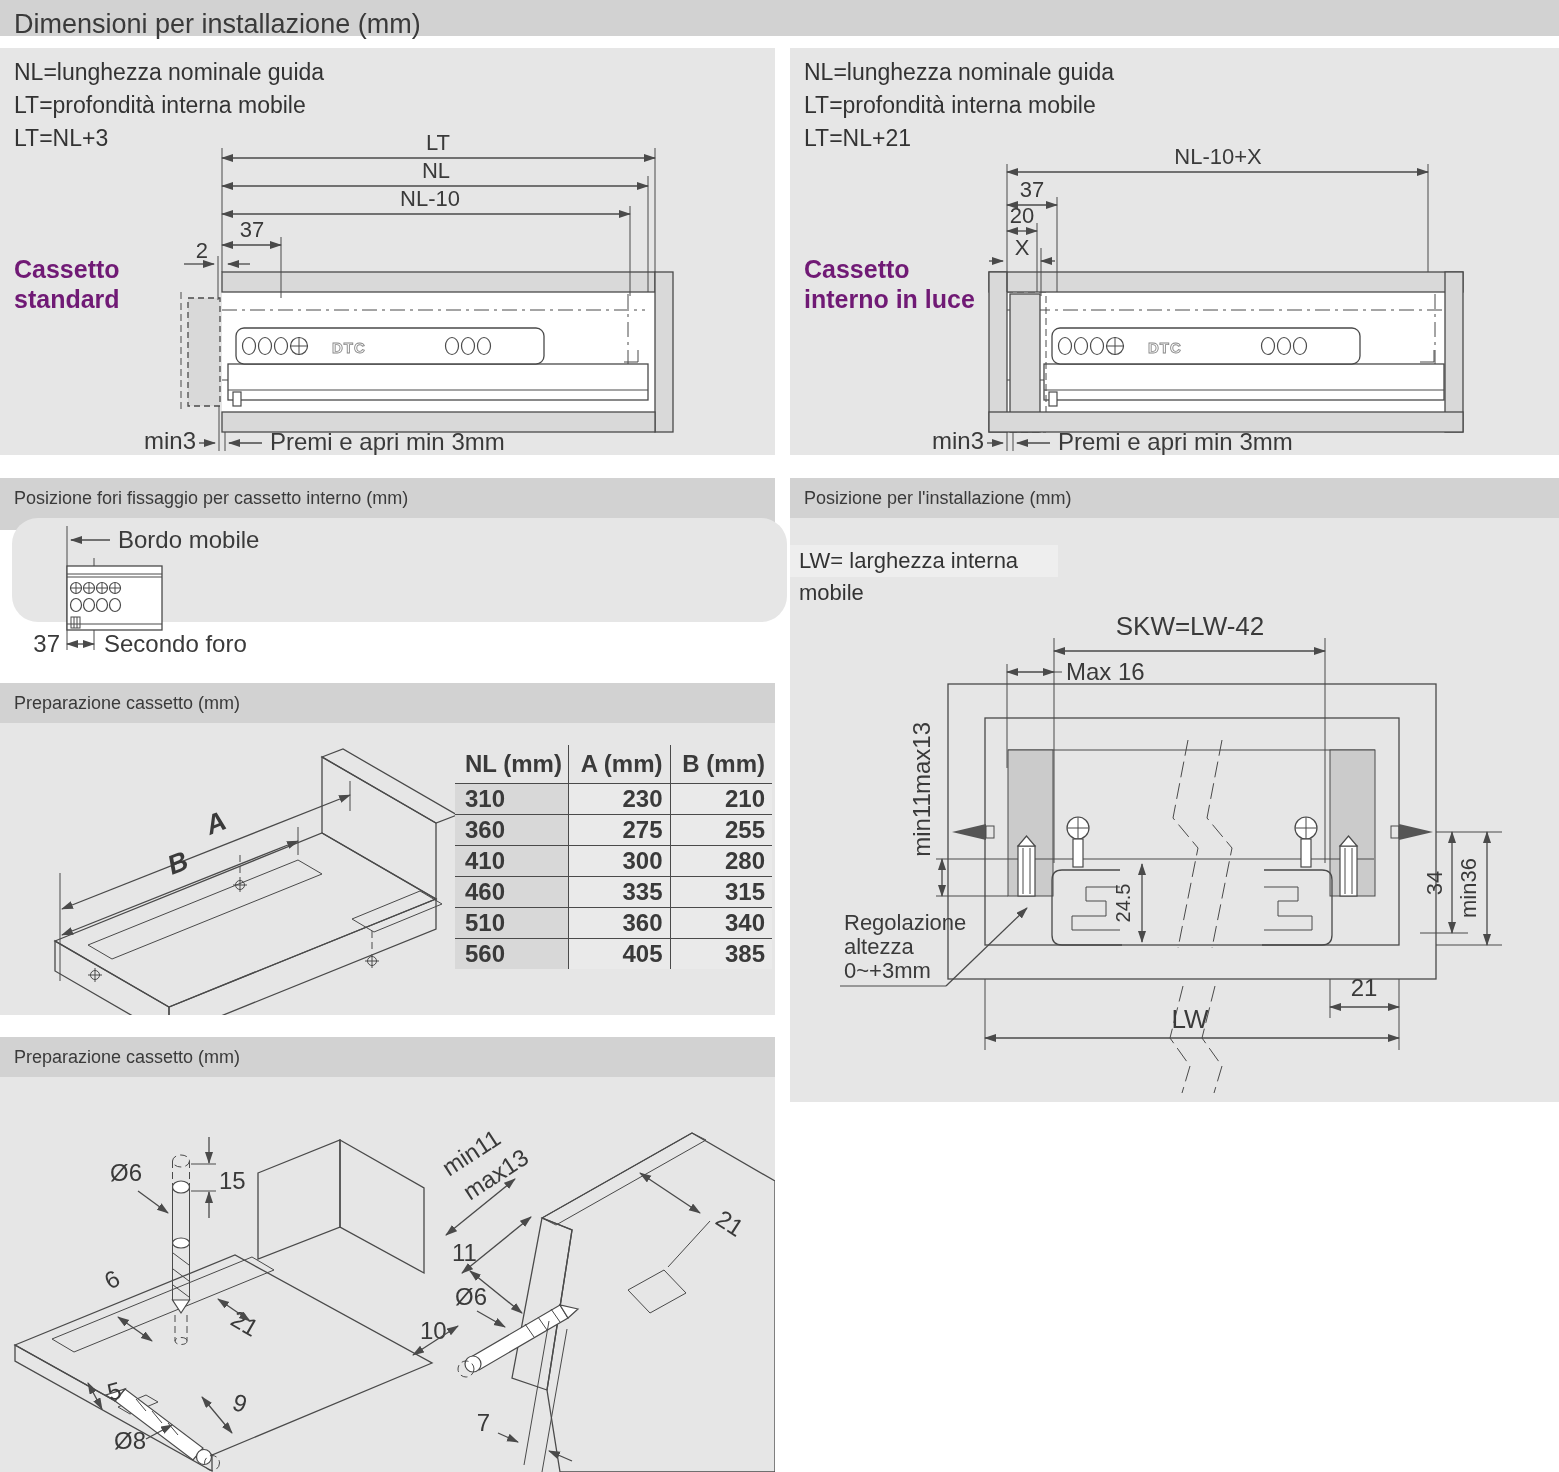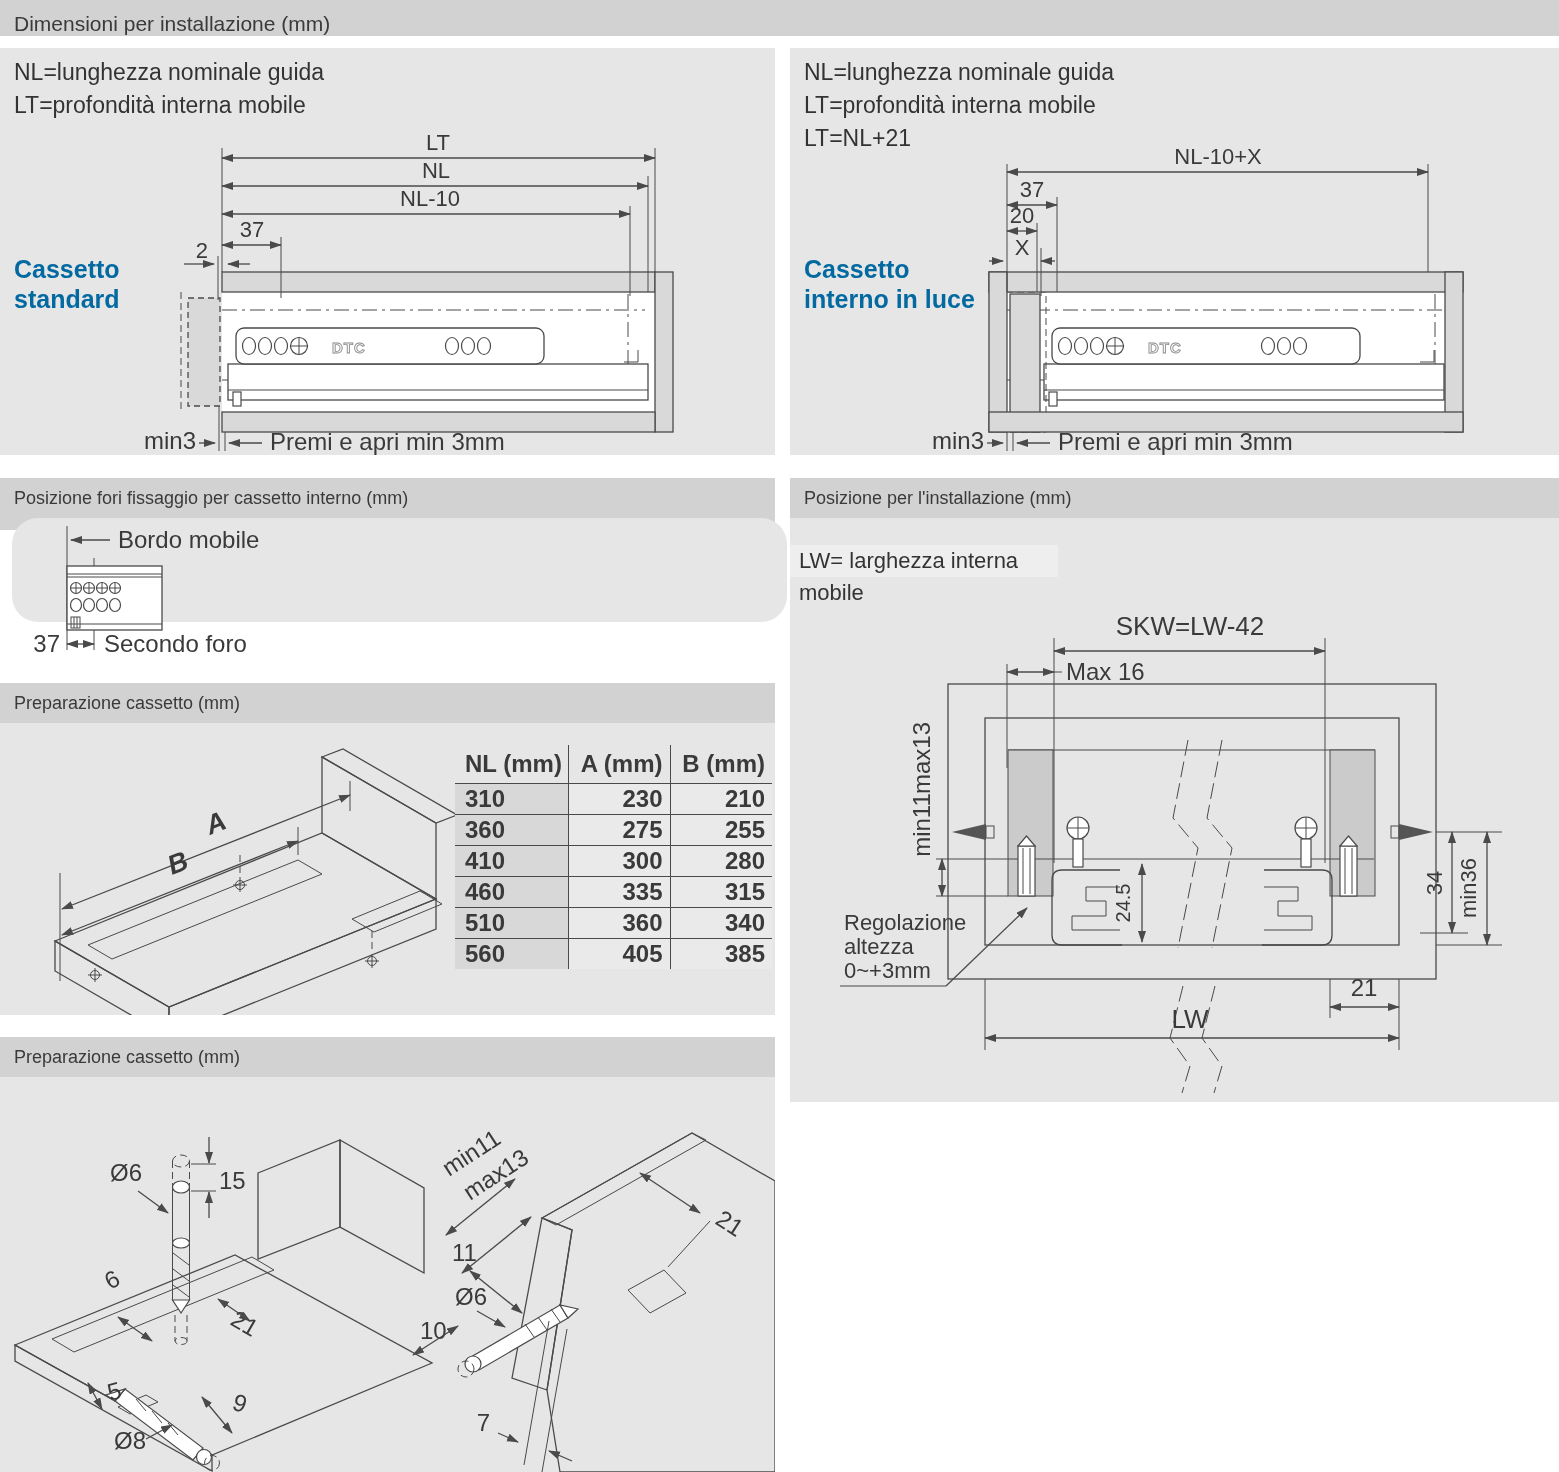--- a/index.html
+++ b/index.html
@@ -1,33 +1,33 @@
 <!DOCTYPE html>
 <html><head>
 <meta charset="utf-8">
 <style>
   html,body{margin:0;padding:0}
   body{width:1559px;height:1472px;position:relative;background:#ffffff;overflow:hidden;
        font-family:"Liberation Sans",sans-serif;color:#3a3a3a;}
   .bar{position:absolute;background:#d2d2d2;color:#3a3a3a;font-size:18px;line-height:40px;
        padding-left:14px;box-sizing:border-box;width:775px;height:52px;}
-  #topbar{left:0;top:0;width:1559px;height:36px;font-size:21px;line-height:48px;}
+  #topbar{left:0;top:0;width:1559px;height:36px;font-size:27px;line-height:48px;}
   .panel{position:absolute;background:#e6e6e6;}
   #p-lt{left:0;top:48px;width:775px;height:407px;}
   #p-rt{left:790px;top:48px;width:769px;height:407px;}
   #bar-holes{left:0;top:478px;}
   #p-holes{left:12px;top:518px;width:775px;height:104px;border-radius:26px;}
   #bar-prep1{left:0;top:683px;}
   #p-prep1{left:0;top:723px;width:775px;height:292px;}
   #bar-prep2{left:0;top:1037px;}
   #p-prep2{left:0;top:1077px;width:775px;height:395px;}
   #bar-install{left:790px;top:478px;width:769px;}
   #p-install{left:790px;top:518px;width:769px;height:584px;}
   .legend{position:absolute;left:14px;top:8px;font-size:23px;line-height:33px;color:#333;}
-  .caslabel{position:absolute;left:14px;top:206px;font-size:25px;font-weight:bold;line-height:30px;color:#0369a1;}
+  .caslabel{position:absolute;left:14px;top:206px;font-size:25px;font-weight:bold;line-height:30px;color:#701a75;}
   .lwbox{position:absolute;left:0;top:27px;width:268px;height:32px;background:#eeeeee;
          font-size:22px;line-height:32px;padding-left:9px;box-sizing:border-box;color:#333;}
   svg.fill{position:absolute;left:0;top:0;}
   
   .dim{stroke:#4a4a4a;stroke-width:1.3;fill:none}
   .thin{stroke:#4a4a4a;stroke-width:1;fill:none}
   .dash{stroke-dasharray:7 4}
   .dashdot{stroke-dasharray:15 5 3 5}
   .wood{fill:#d9d9d9;stroke:#4a4a4a;stroke-width:1.3}
   .wood2{fill:#cbcbcb;stroke:#4a4a4a;stroke-width:1}
@@ -119,20 +119,21 @@
       <line x1="225" y1="384" x2="225" y2="403" class="thin"></line>
       <text x="196" y="401" text-anchor="end" class="t24">min3</text>
       <line x1="199" y1="395" x2="215" y2="395" class="dim" marker-end="url(#arr)"></line>
       <line x1="262" y1="395" x2="229" y2="395" class="dim" marker-end="url(#arr)"></line>
       <text x="270" y="402" class="t24">Premi e apri min 3mm</text>
     </g>
   </svg>
   <div class="legend">
     <div>NL=lunghezza nominale guida</div>
     <div>LT=profondità interna mobile</div>
+    <div>LT=NL+3</div>
   </div>
   <div class="caslabel">
     <div>Cassetto</div>
     <div>standard</div>
   </div>
 </div>
 
 <div class="panel" id="p-rt">
   <svg class="fill" width="769" height="407" viewBox="0 0 769 407">
     <g>

